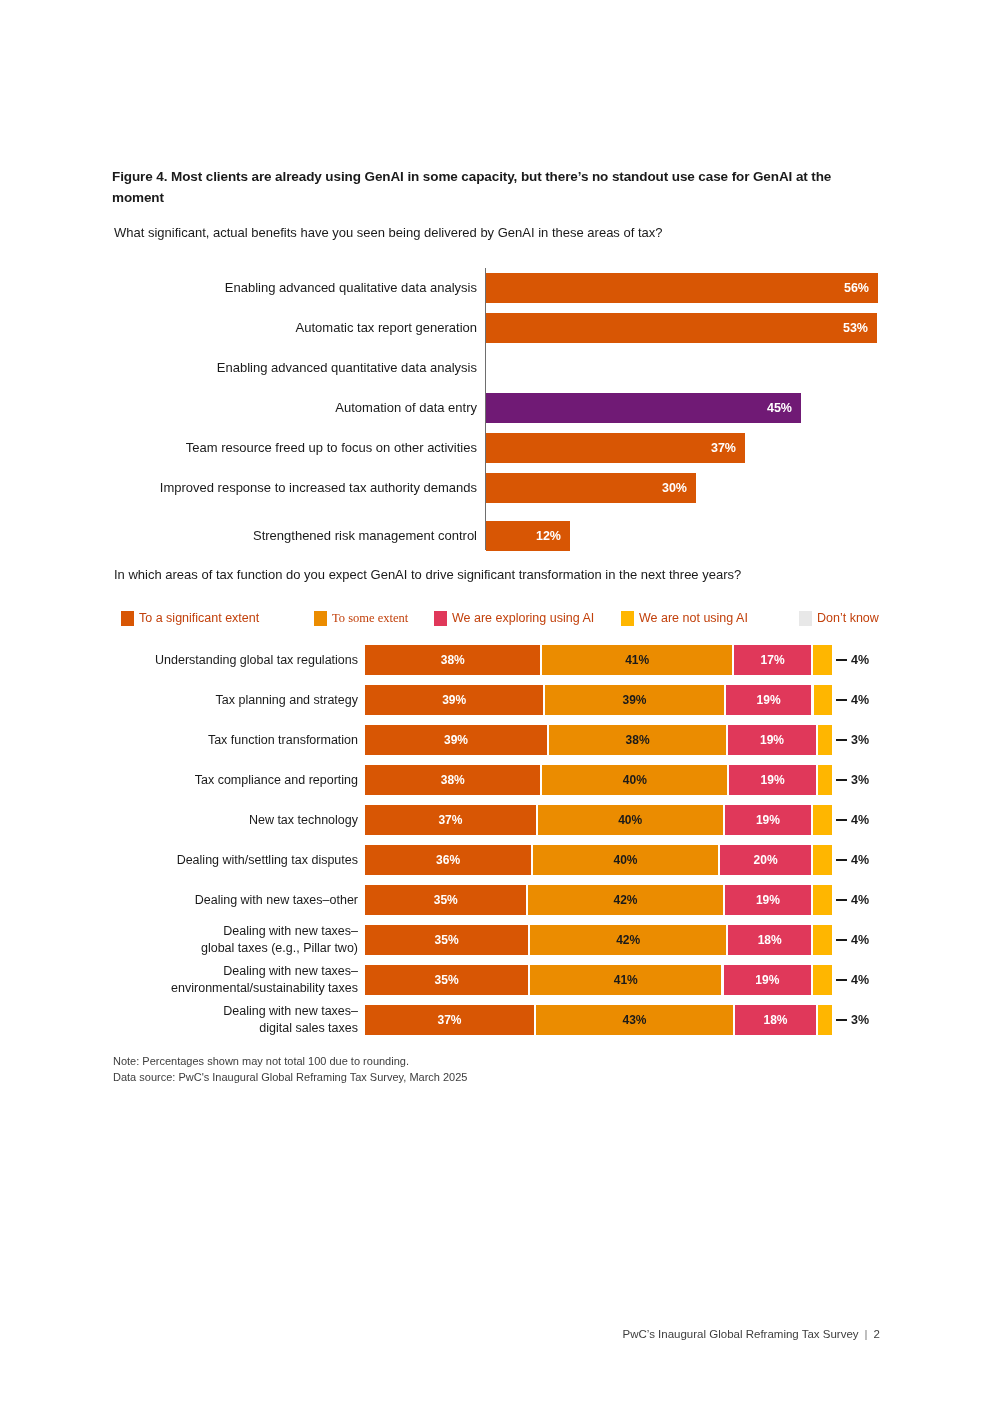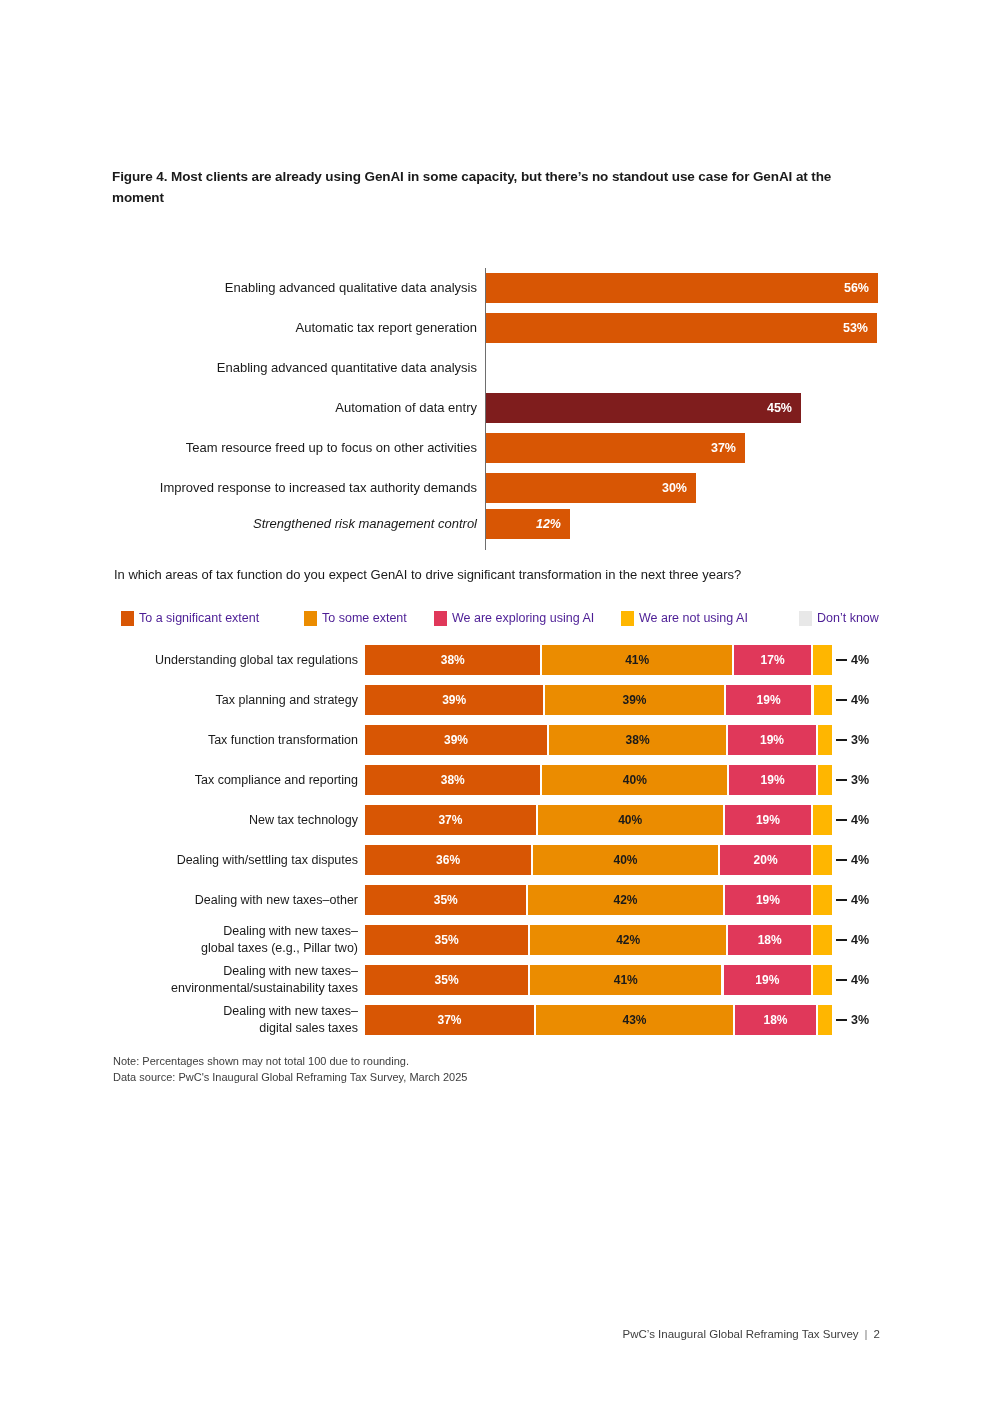--- a/index.html
+++ b/index.html
@@ -126,21 +126,21 @@
     align-items: center;
     white-space: nowrap;
   }
   .leg-sw {
     width: 13px;
     height: 15px;
     display: inline-block;
   }
   .leg-txt {
     font-size: 12.5px;
-    color: #4c1d95;
+    color: #c2410c;
     margin-left: 5px;
   }
 
   
   .chart2 {
     position: absolute;
     left: 0;
     top: 640px;
     width: 992px;
     height: 400px;
@@ -226,20 +226,21 @@
   }
   .footer .sep { margin: 0 6px; color: #7a7a7a; }
 </style>
 </head>
 <body>
 
 <div class="page">
 
   <div class="fig-title">Figure 4. Most clients are already using GenAI in some capacity, but there’s no standout use case for GenAI at the moment</div>
 
+  <div class="q1">What significant, actual benefits have you seen being delivered by GenAI in these areas of tax?</div>
 
   <div class="chart1">
     <div class="axis"></div>
     <div id="c1-rows">
         <div class="c1-row" style="top: 0px;">
           <div class="c1-label">Enabling advanced qualitative data analysis</div>
           <div class="c1-bar" style="width: 392px; background: rgb(216, 86, 4); top: 5px; height: 30px;">
             <span class="c1-val" style="height: 30px; line-height: 30px; margin-left: 9px;">56%</span>
           </div>
         </div>
@@ -247,53 +248,53 @@
           <div class="c1-label">Automatic tax report generation</div>
           <div class="c1-bar" style="width: 371px; background: rgb(216, 86, 4); top: 5px; height: 30px; padding-left: 20px;">
             <span class="c1-val" style="height: 30px; line-height: 30px;">53%</span>
           </div>
         </div>
         <div class="c1-row" style="top: 80px;">
           <div class="c1-label">Enabling advanced quantitative data analysis</div>
         </div>
         <div class="c1-row" style="top: 120px;">
           <div class="c1-label">Automation of data entry</div>
-          <div class="c1-bar" style="width: 315px; background: #7f1d1d; top: 5px; height: 30px;">
+          <div class="c1-bar" style="width: 315px; background: #701a75; top: 5px; height: 30px;">
             <span class="c1-val" style="height: 30px; line-height: 30px;">45%</span>
           </div>
         </div>
         <div class="c1-row" style="top: 160px;">
           <div class="c1-label">Team resource freed up to focus on other activities</div>
           <div class="c1-bar" style="width: 259px; background: rgb(216, 86, 4); top: 5px; height: 30px;">
             <span class="c1-val" style="height: 30px; line-height: 30px;">37%</span>
           </div>
         </div>
         <div class="c1-row" style="top: 200px;">
           <div class="c1-label">Improved response to increased tax authority demands</div>
           <div class="c1-bar" style="width: 210px; background: rgb(216, 86, 4); top: 5px; height: 30px;">
             <span class="c1-val" style="height: 30px; line-height: 30px;">30%</span>
           </div>
         </div>
-        <div class="c1-row" style="top: 236px; font-style: italic;">
+        <div class="c1-row" style="top: 248px;">
           <div class="c1-label">Strengthened risk management control</div>
           <div class="c1-bar" style="width: 84px; background: rgb(216, 86, 4); top: 5px; height: 30px;">
             <span class="c1-val" style="height: 30px; line-height: 30px;">12%</span>
           </div>
         </div>
       </div>
   </div>
 
   <div class="q2">In which areas of tax function do you expect GenAI to drive significant transformation in the next three years?</div>
 
   <div class="legend" id="legend">
       <div class="leg-item" style="left: 0px;">
         <span class="leg-sw" style="background: rgb(216, 86, 4);"></span>
         <span class="leg-txt">To a significant extent</span>
       </div>
-      <div class="leg-item" style="left: 183px;">
+      <div class="leg-item" style="left: 193px; font-family: Liberation Serif, serif;">
         <span class="leg-sw" style="background: rgb(235, 140, 0);"></span>
         <span class="leg-txt">To some extent</span>
       </div>
       <div class="leg-item" style="left: 313px;">
         <span class="leg-sw" style="background: rgb(224, 56, 90);"></span>
         <span class="leg-txt">We are exploring using AI</span>
       </div>
       <div class="leg-item" style="left: 500px;">
         <span class="leg-sw" style="background: rgb(255, 182, 0);"></span>
         <span class="leg-txt">We are not using AI</span>

